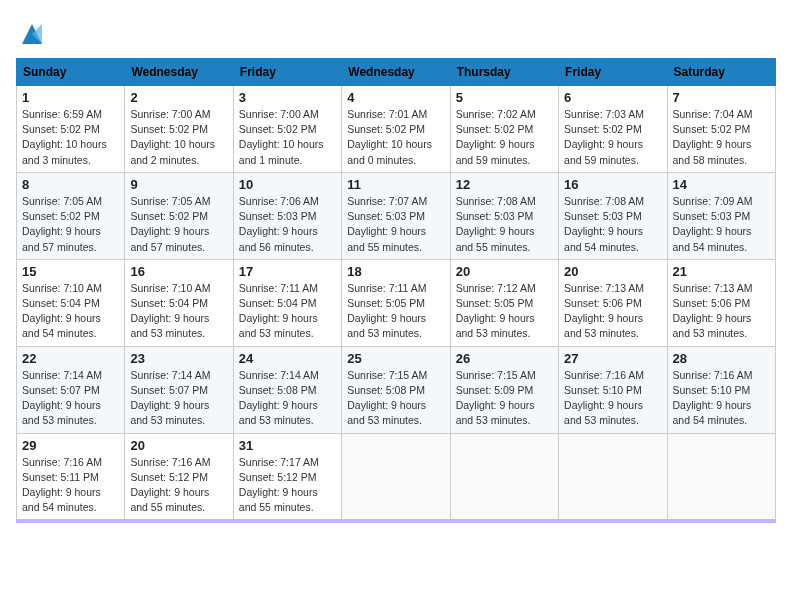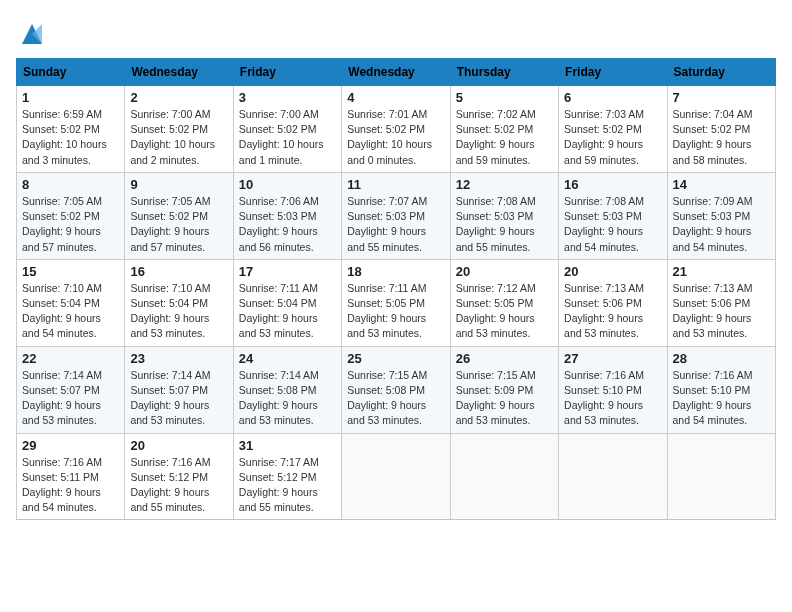--- a/index.html
+++ b/index.html
@@ -88,21 +88,21 @@
     .day-detail {
       color: #333;
       font-size: 10.5px;
       line-height: 1.45;
       margin-top: 16px;
     }
     .empty-cell {
       background: #f9f9f9 !important;
     }
     .last-row td {
-      border-bottom: 1px solid #c4b5fd;
+      border-bottom: 4px solid #c4b5fd;
     }
   </style>
 </head>
 <body>
 
 <div class="header">
   <div class="logo">
     <div>
       <div style="display:flex;align-items:center;">
         <span class="logo-text-general"></span>

